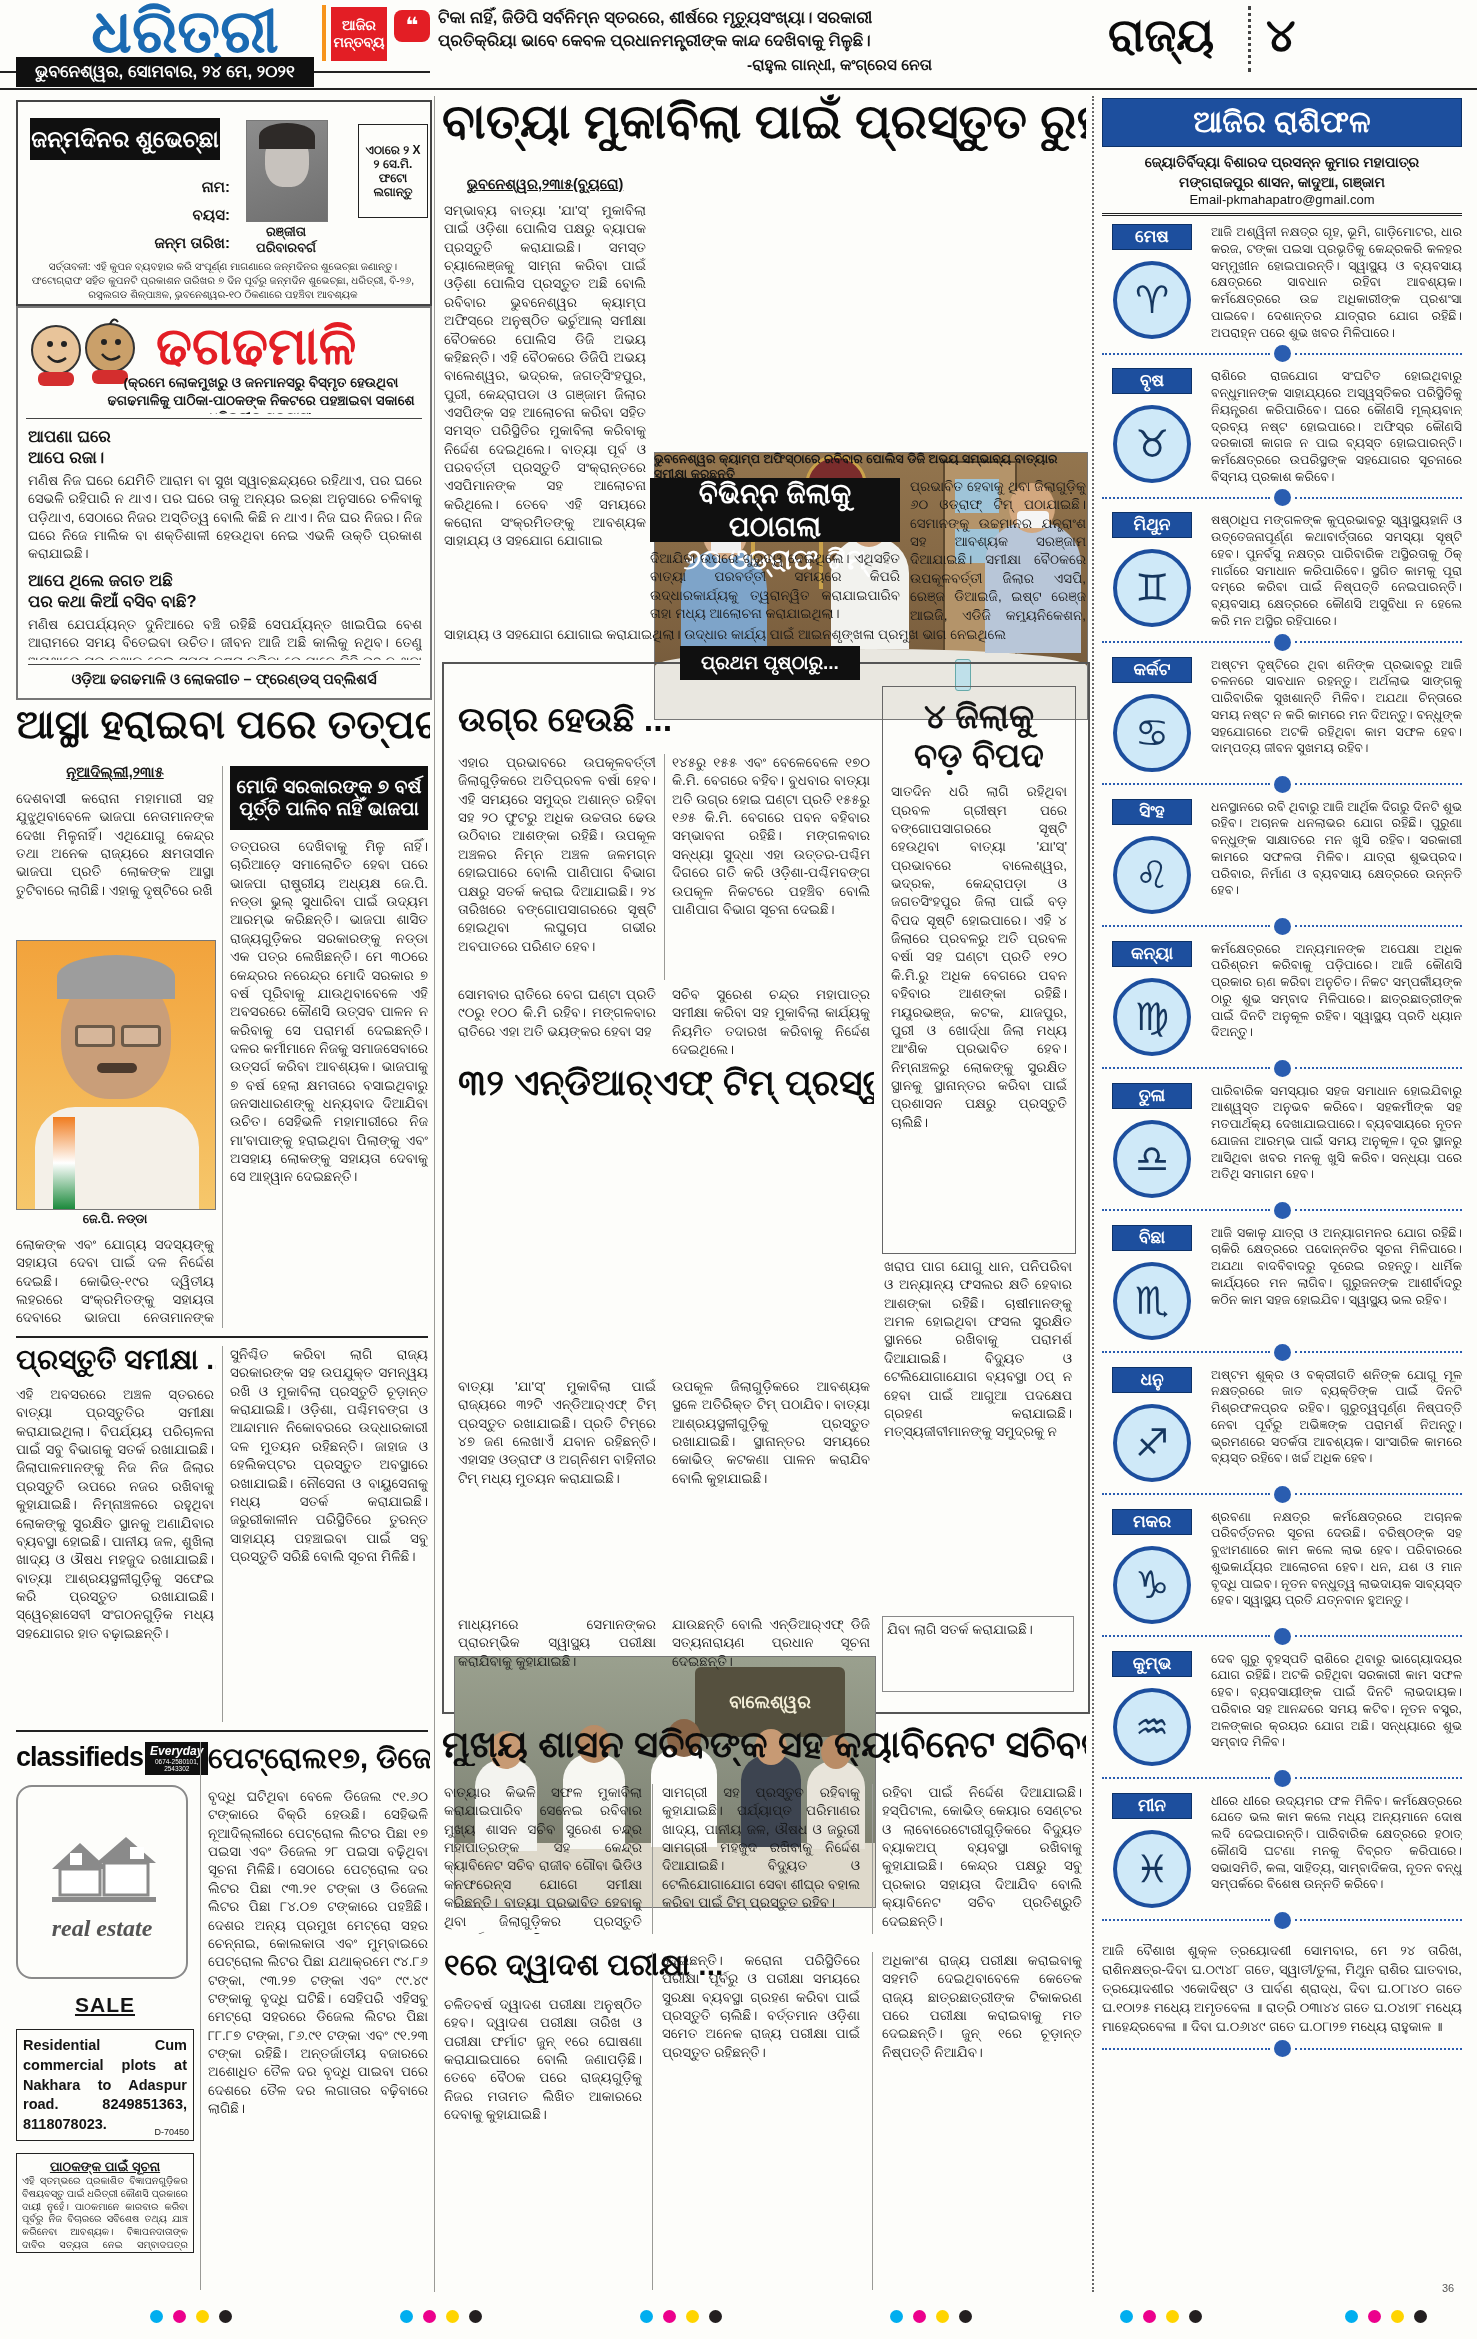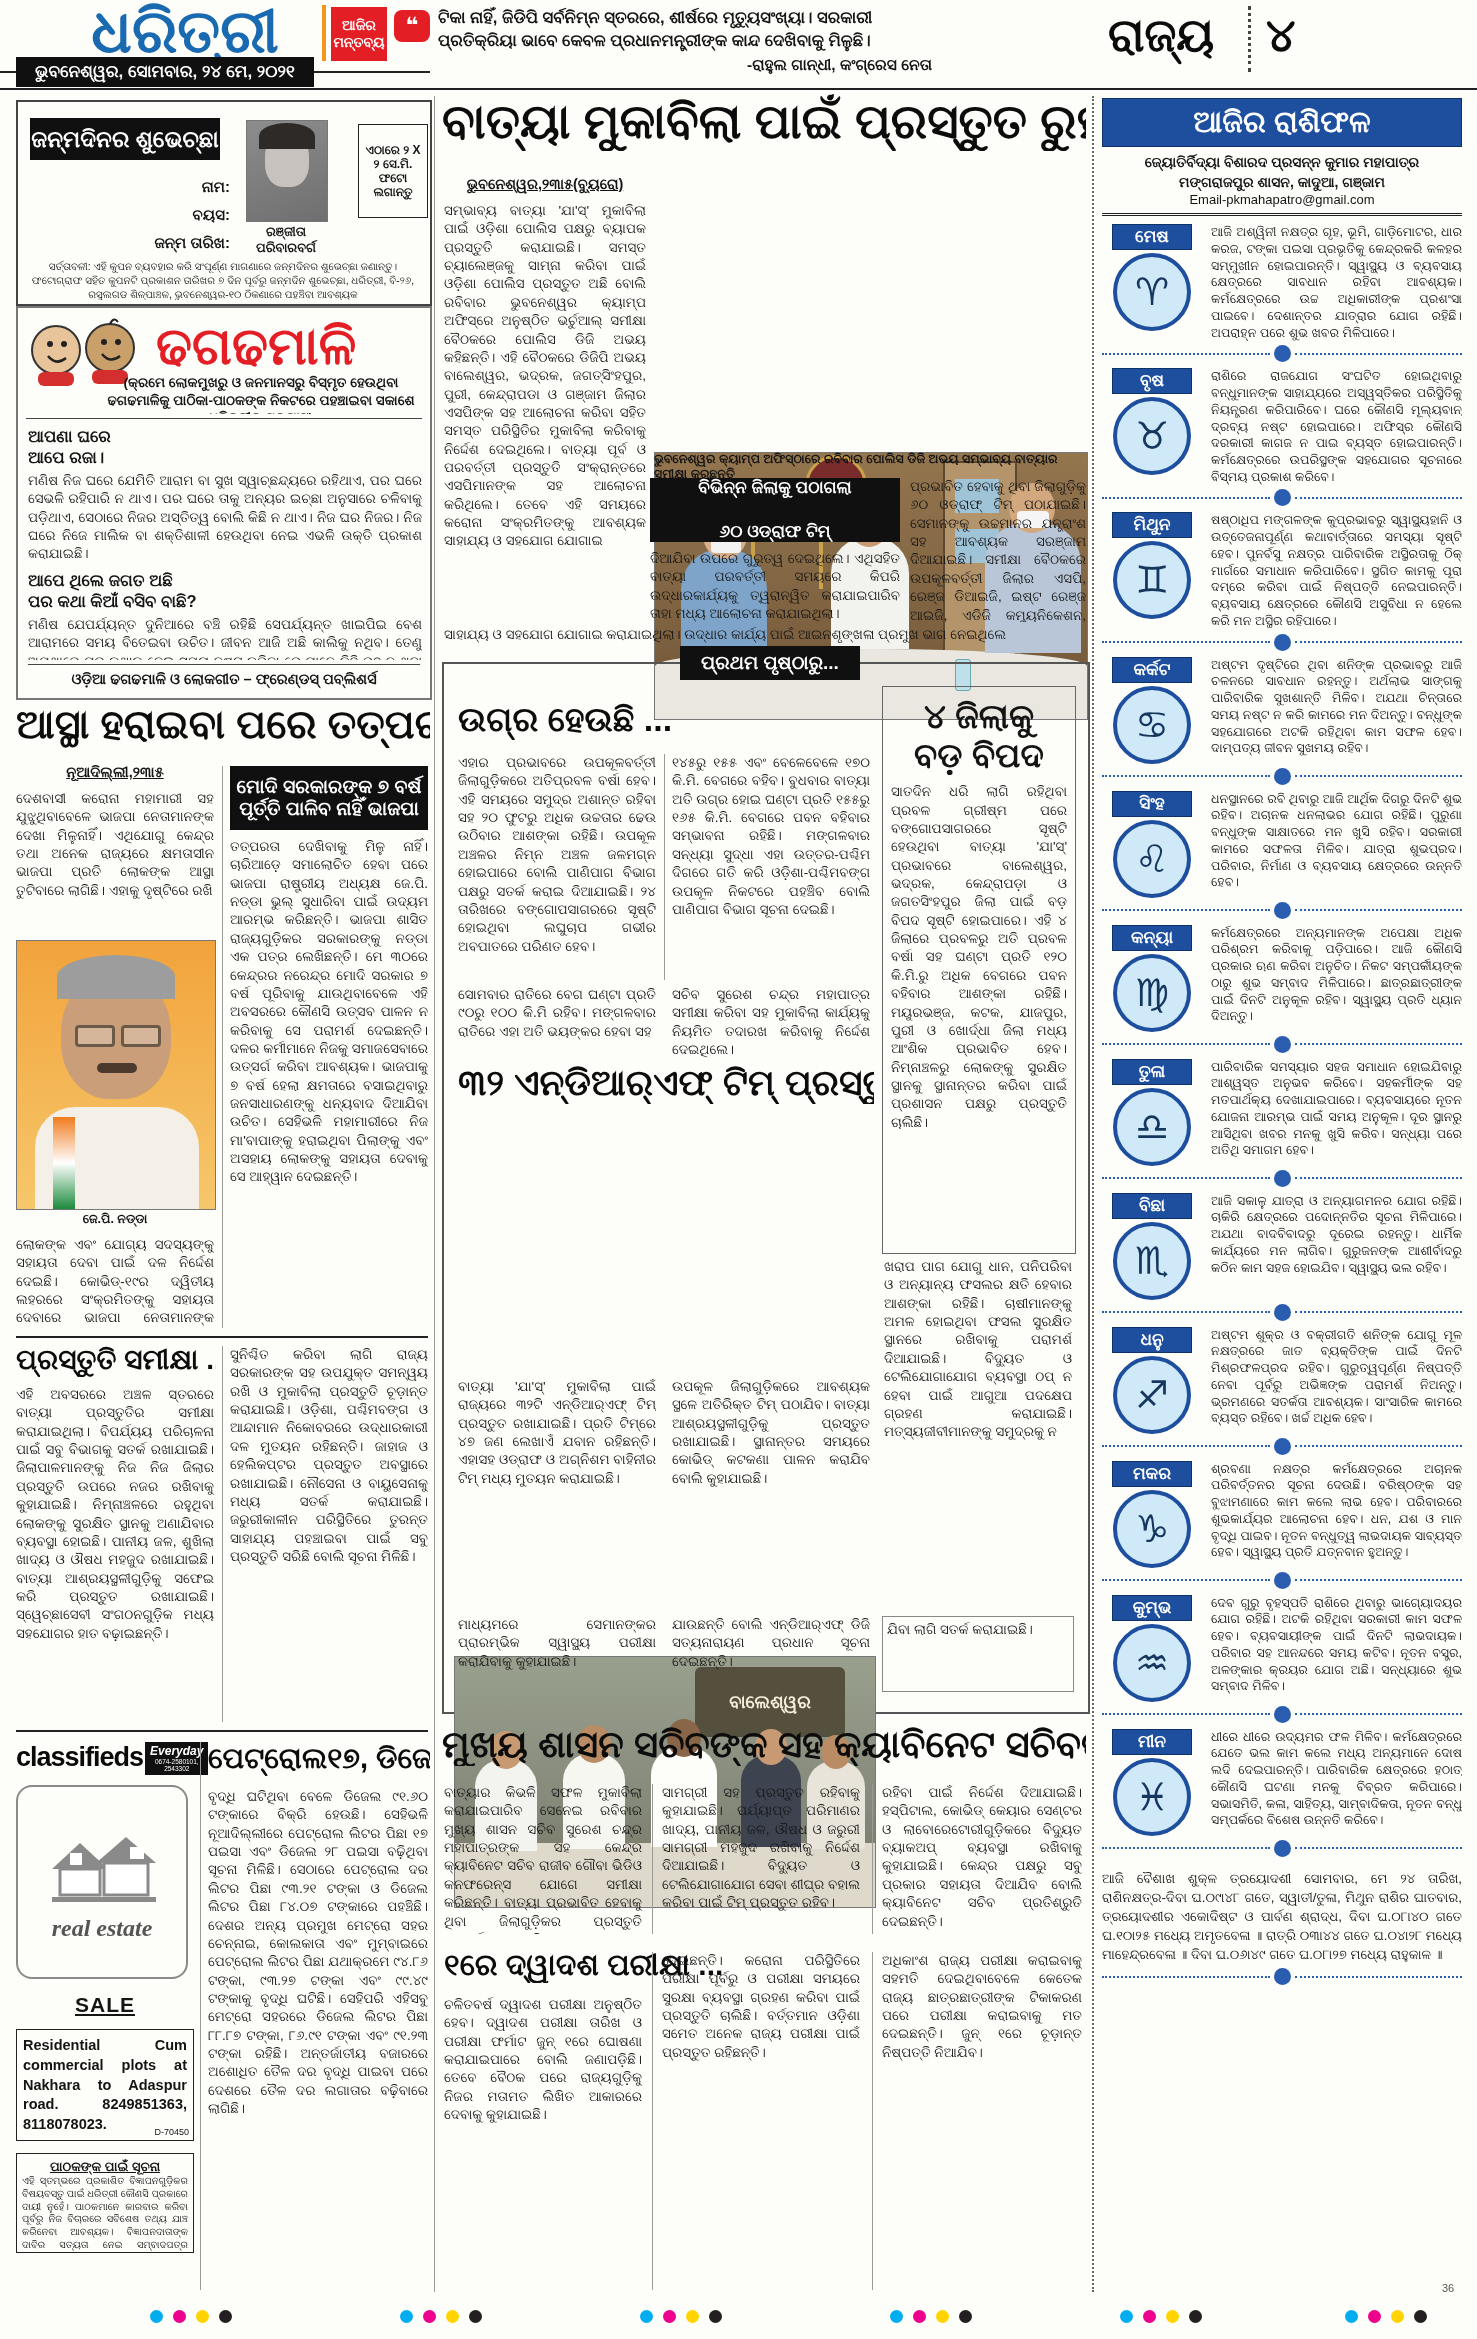--- a/index.html
+++ b/index.html
@@ -35,21 +35,21 @@
   .cartoon-sub{font-size:13.5px;font-weight:bold;text-align:center;line-height:1.3;}
   .entry-head{font-weight:bold;font-size:16.5px;line-height:1.3;}
   .cartoon-footer{font-weight:bold;font-size:14.5px;text-align:center;border-top:1.5px solid #444;padding-top:6px;}
   
   #horo{display:flex;flex-direction:column;overflow:hidden;}
   .horo-title{background:#1d4f9e;color:#fff;font-weight:bold;font-size:30px;text-align:center;padding:6px 0;border:1px solid #0d3268;}
   .horo-by{font-size:14px;font-weight:bold;text-align:center;line-height:1.4;}
   .horo-email{font-size:13px;text-align:center;font-weight:normal;}
   .dbl-rule{border-top:3px double #222;margin:6px 0 2px 0;}
   .h-entry{display:flex;gap:9px;margin:6px 0 2px 0;}
-  .h-left{width:100px;flex:0 0 100px;display:flex;flex-direction:column;align-items:center;gap:3px;}
+  .h-left{width:100px;flex:0 0 100px;display:flex;flex-direction:column;align-items:center;gap:11px;}
   .h-badge{background:#1d4f9e;color:#fff;font-weight:bold;font-size:17px;padding:2px 10px;border:1px solid #0d3268;min-width:58px;text-align:center;}
   .h-circle{width:70px;height:70px;border-radius:50%;background:#cfe9f8;border:4px solid #1d4f9e;display:flex;align-items:center;justify-content:center;}
   .h-glyph{font-size:38px;color:#15365e;font-family:"DejaVu Sans",sans-serif;}
   .h-text{flex:1;font-size:12.6px;line-height:1.33;text-align:justify;overflow:hidden;}
   .h-sep{display:flex;align-items:center;margin:4px 0;}
   .h-sep .dl{flex:1;border-top:2.5px dotted #2a5db0;}
   .h-dot{width:17px;height:17px;border-radius:50%;background:#2a5db0;margin:0 4px;flex:0 0 17px;}
   .panchanga{font-size:13.2px;line-height:1.45;text-align:justify;margin-top:8px;}
   
   .clf-logo{font-weight:900;font-size:27px;letter-spacing:-1px;color:#0a0a0a;}
@@ -243,21 +243,21 @@
     <div class="abs" style="left:176px;top:84px;width:78px;height:112px;border-radius:36px 36px 0 0;background:#f2f2ee;"></div>
     <div class="abs" style="left:194px;top:50px;width:40px;height:44px;border-radius:50%;background:#c79a74;"></div>
     <div class="abs" style="left:200px;top:72px;width:28px;height:15px;background:#dfe7ee;border-radius:4px;"></div>
     <div class="abs" style="left:330px;top:70px;width:96px;height:130px;border-radius:40px 40px 0 0;background:#b8c6d8;"></div>
     <div class="abs" style="left:354px;top:30px;width:46px;height:50px;border-radius:50%;background:#d3a87f;"></div>
     <div class="abs" style="left:362px;top:58px;width:32px;height:17px;background:#f5f5f5;border-radius:4px;"></div>
     <div class="abs" style="left:300px;top:206px;width:14px;height:30px;background:#bfe0ea;border:1px solid #6aa;border-radius:3px;"></div>
   </div>
   <div class="abs caption" style="left:654px;top:452px;width:432px;">ଭୁବନେଶ୍ୱର କ୍ୟାମ୍ପ ଅଫିସ୍‌ଠାରେ ରବିବାର ପୋଲିସ ଡିଜି ଅଭୟ ସମ୍ଭାବ୍ୟ ବାତ୍ୟାର ସମୀକ୍ଷା କରୁଛନ୍ତି</div>
 
-  <div class="abs blackbox" style="left:650px;top:478px;width:250px;height:64px;font-size:17px;display:flex;flex-direction:column;justify-content:space-between;">
+  <div class="abs blackbox" style="left:650px;top:478px;width:250px;height:64px;font-size:28px;display:flex;flex-direction:column;justify-content:space-between;">
     <span>ବିଭିନ୍ନ ଜିଲାକୁ ପଠାଗଲା</span>
     <span>୬୦ ଓଡ୍ରାଫ ଟିମ୍</span>
   </div>
   <div class="abs col" style="left:650px;top:550px;width:250px;height:72px;">ଦିଆଯିବା ଉପରେ ଗୁରୁତ୍ୱ ଦେଇଥିଲେ। ଏଥିସହିତ ବାତ୍ୟା ପରବର୍ତ୍ତୀ ସମୟରେ କିପରି ଉଦ୍ଧାରକାର୍ଯ୍ୟକୁ ତ୍ୱରାନ୍ୱିତ କରାଯାଇପାରିବ ତାହା ମଧ୍ୟ ଆଲୋଚନା କରାଯାଇଥିଲା।</div>
   <div class="abs col" style="left:910px;top:478px;width:176px;height:144px;">ପ୍ରଭାବିତ ହେବାକୁ ଥିବା ଜିଲାଗୁଡ଼ିକୁ ୬୦ ଓଡ୍ରାଫ୍ ଟିମ୍ ପଠାଯାଇଛି। ସେମାନଙ୍କୁ ଉଚ୍ଚମାନର ଯନ୍ତ୍ରାଂଶ ସହ ଆବଶ୍ୟକ ସରଞ୍ଜାମ ଦିଆଯାଇଛି। ସମୀକ୍ଷା ବୈଠକରେ ଉପକୂଳବର୍ତ୍ତୀ ଜିଲାର ଏସପି, ରେଞ୍ଜ ଡିଆଇଜି, ଇଷ୍ଟ ରେଞ୍ଜ ଆଇଜି, ଏଡିଜି କମ୍ୟୁନିକେଶନ, ଏଡିଜି ମେରାଇନ ଓ ଏଡିଜି</div>
   <div class="abs col" style="left:444px;top:626px;width:642px;height:22px;white-space:nowrap;">ସାହାଯ୍ୟ ଓ ସହଯୋଗ ଯୋଗାଇ କରାଯାଇଥିଲା। ଉଦ୍ଧାର କାର୍ଯ୍ୟ ପାଇଁ ଆଇନଶୃଙ୍ଖଳା ପ୍ରମୁଖ ଭାଗ ନେଇଥିଲେ</div>
 
   <div class="abs" style="left:442px;top:662px;width:644px;height:1048px;border:2px solid #555;"></div>
   <div class="abs blackbox" style="left:680px;top:646px;width:180px;height:34px;font-size:19px;line-height:34px;">ପ୍ରଥମ ପୃଷ୍ଠାରୁ...</div>
 

